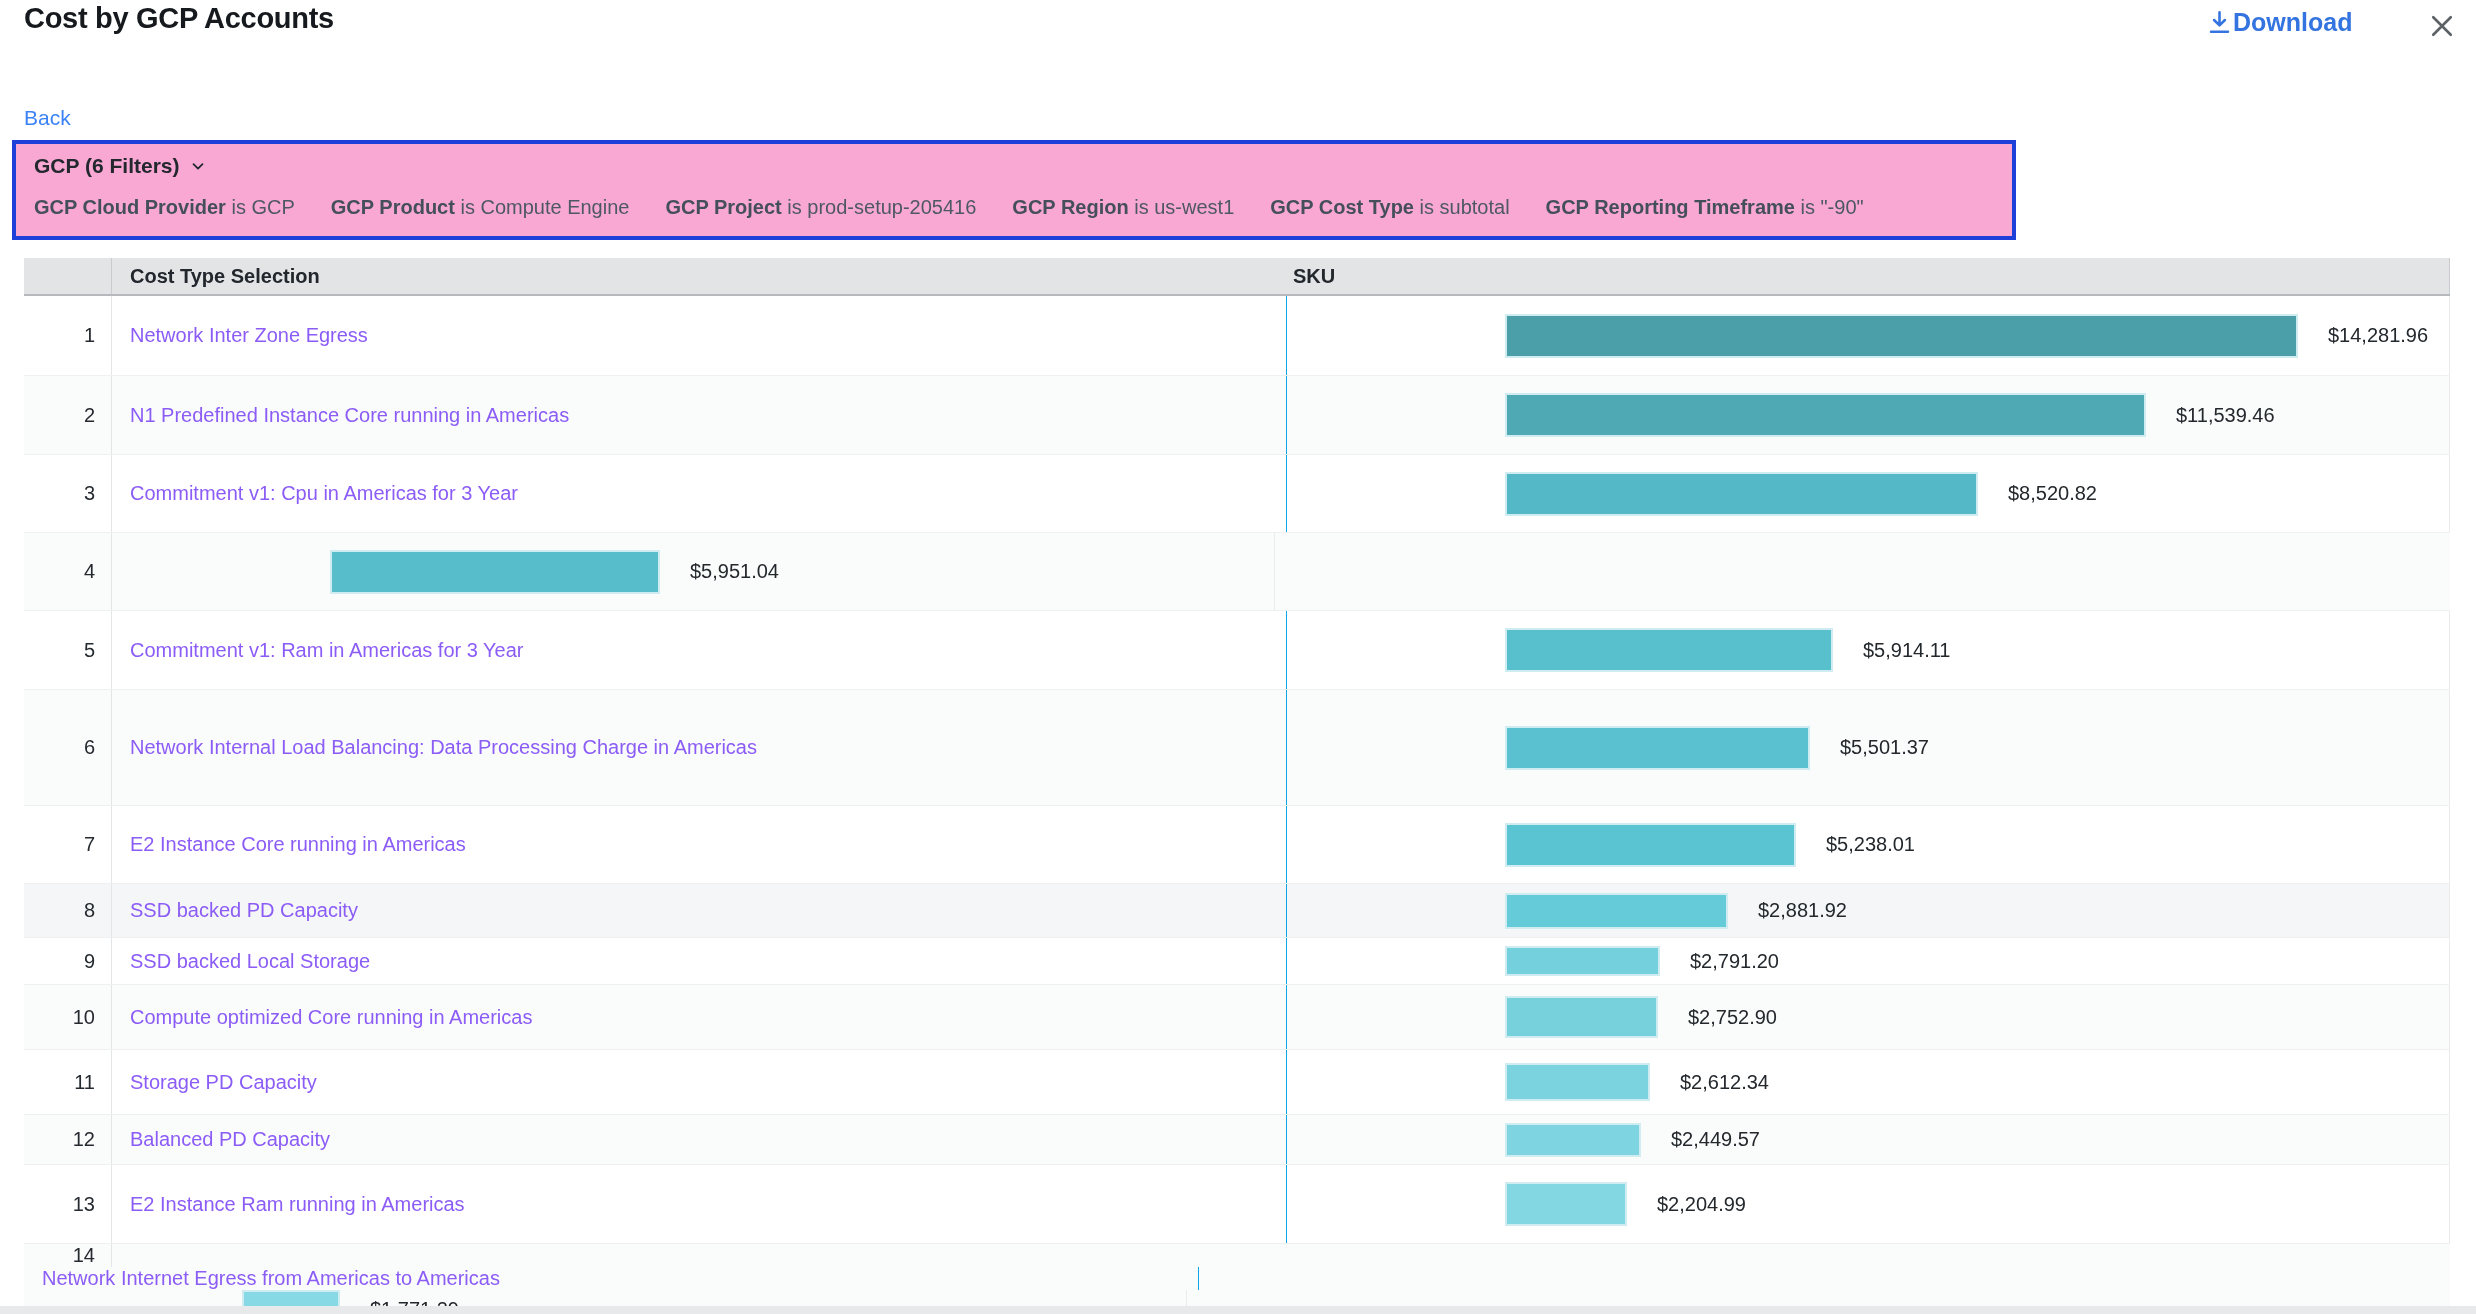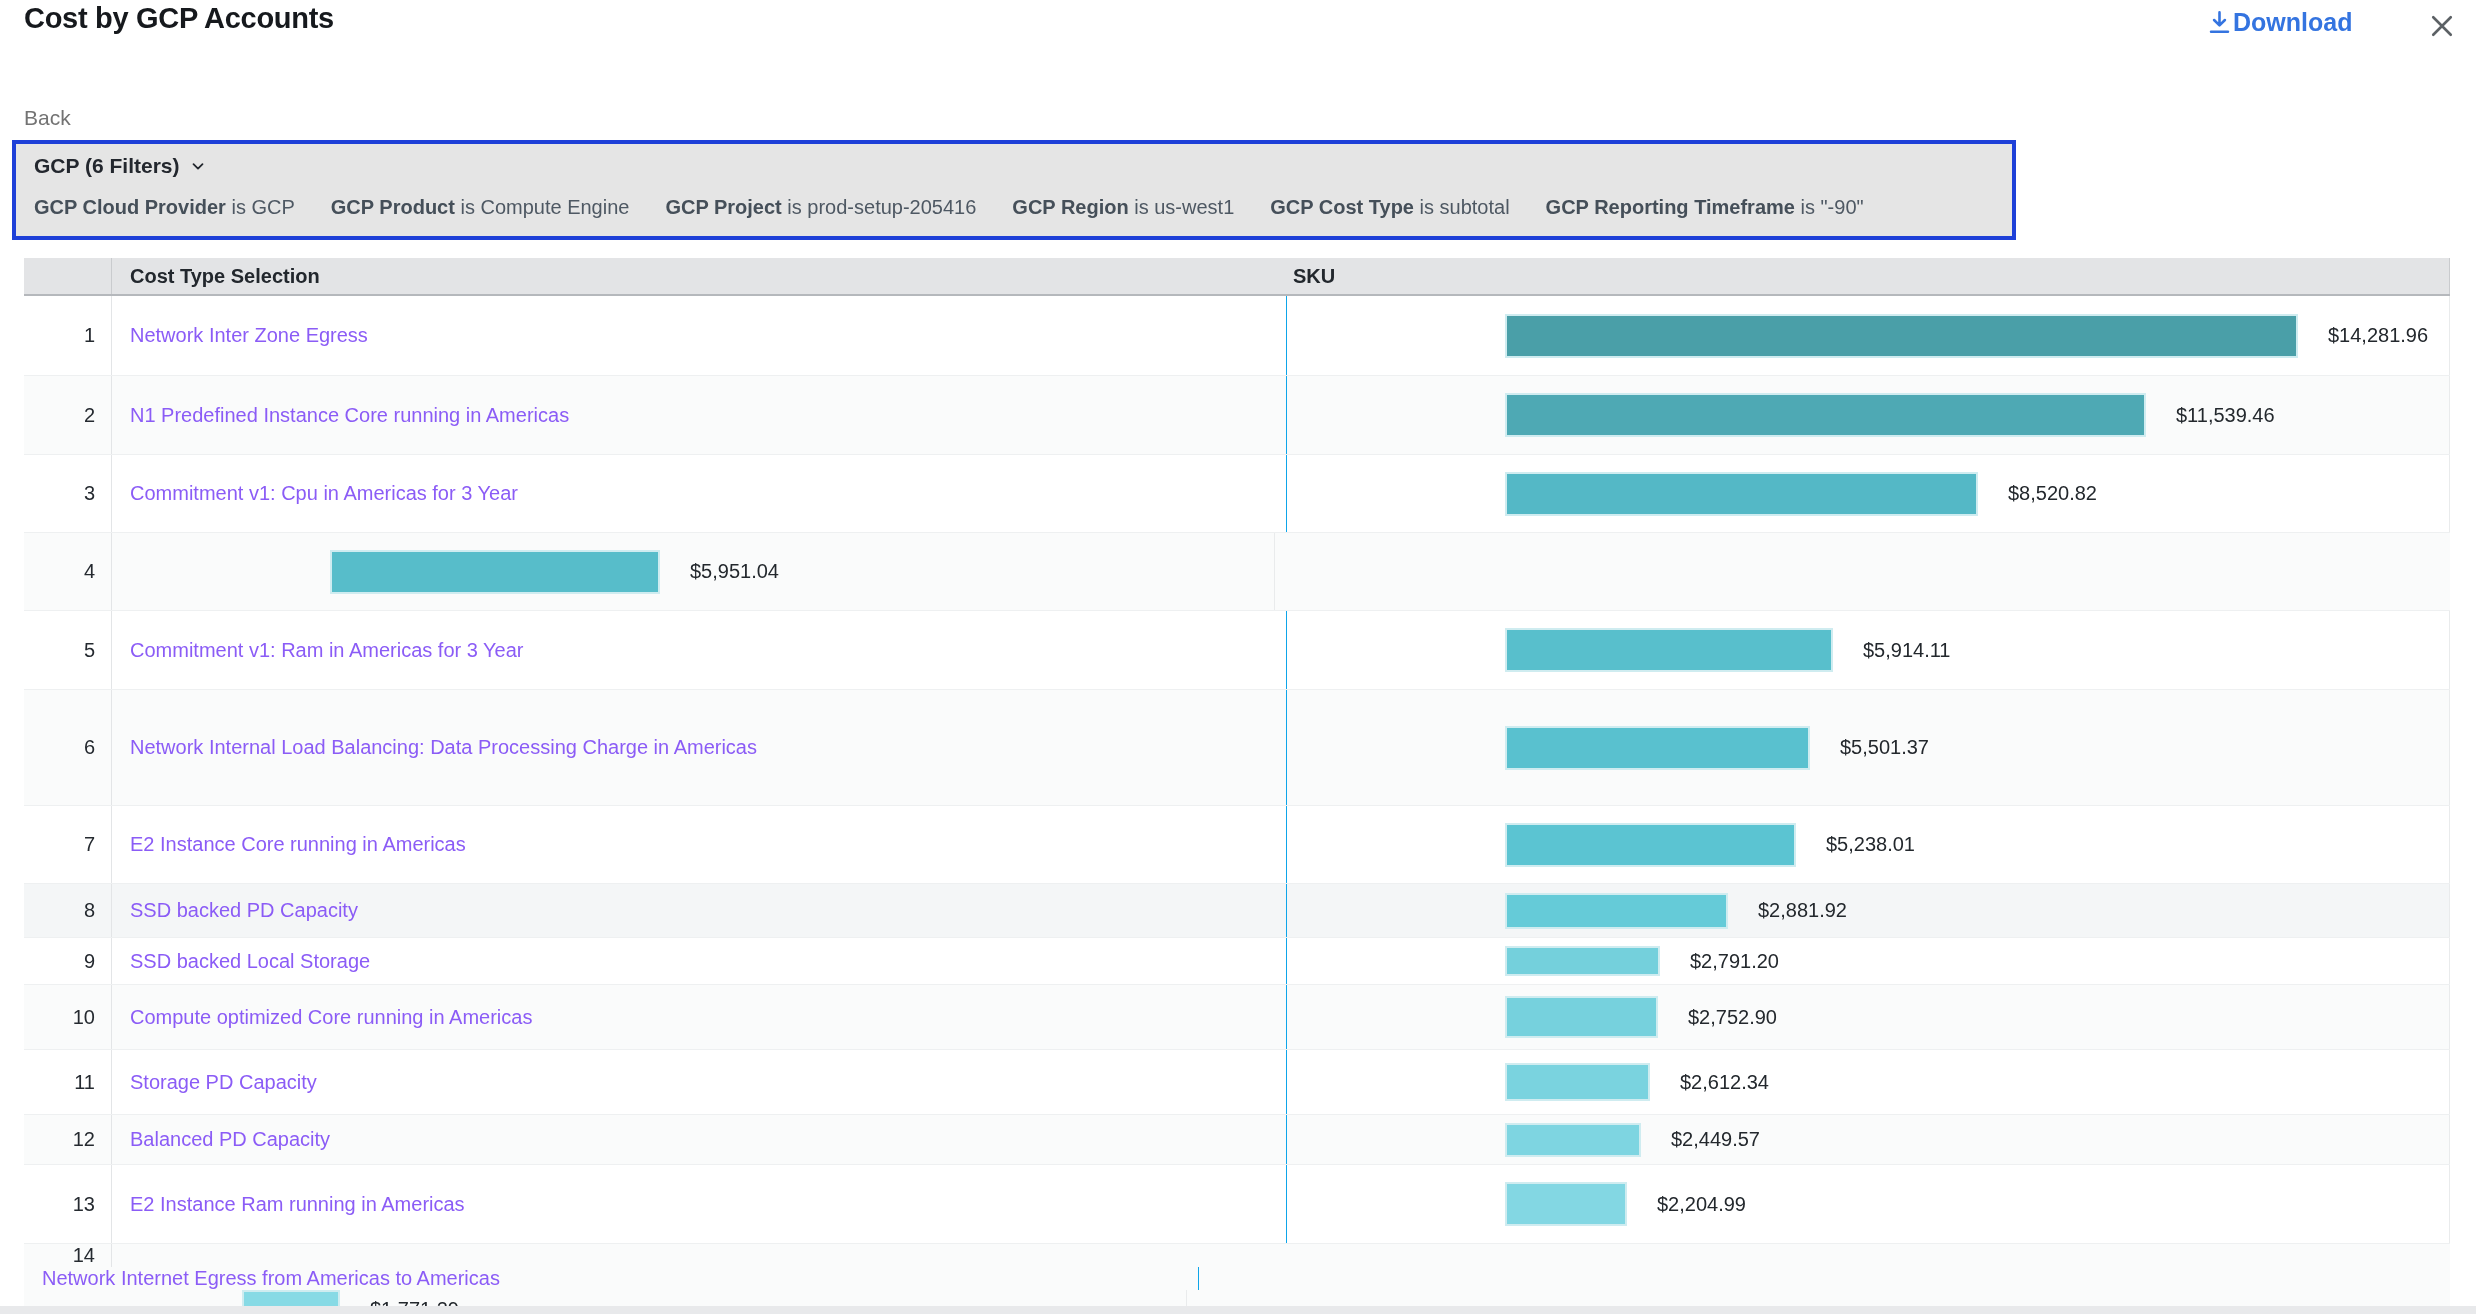--- a/index.html
+++ b/index.html
@@ -10,24 +10,24 @@
   
   .page-title { position:absolute; left:24px; top:2px; font-size:29px; font-weight:700;
                 color:#16191d; letter-spacing:-0.3px; }
   .download-btn { position:absolute; left:2206px; top:8px; display:flex; align-items:center; 
                   background:none; border:none; cursor:pointer; color:#3474e0;
                   font-family:inherit; font-size:25px; font-weight:600; }
   .close-btn { position:absolute; left:2420px; top:4px; background:none; border:none; cursor:pointer;
                width:44px; height:44px; display:flex; align-items:center; justify-content:center; }
 
   
-  .back-link { position:absolute; left:24px; top:106px; font-size:21px; color:#737373;
+  .back-link { position:absolute; left:24px; top:106px; font-size:21px; color:#3b82f6;
                text-decoration:none; cursor:pointer; }
   .filterbox { position:absolute; left:12px; top:140px; width:2004px; height:100px;
-               border:4px solid #1e40d8; background:#e5e5e5; padding:10px 16px 0 18px; }
+               border:4px solid #1e40d8; background:#f9a8d4; padding:10px 16px 0 18px; }
   .filter-summary { display:flex; align-items:center; gap:10px; background:none; border:none;
                     cursor:pointer; font-family:inherit; font-size:21px; font-weight:600; color:#23272e; }
   .chips { display:flex; gap:36px; margin-top:18px; white-space:nowrap; }
   .chip { font-size:20px; color:#4e5863; }
   .chip b { font-weight:600; color:#454f59; }
 
   
   .table { position:absolute; left:24px; top:258px; width:2426px; }
   .thead { display:flex; height:38px; background:#e3e4e6; border-bottom:2px solid #b5b8bc;
            align-items:center; font-size:20px; font-weight:700; color:#22272d; }

